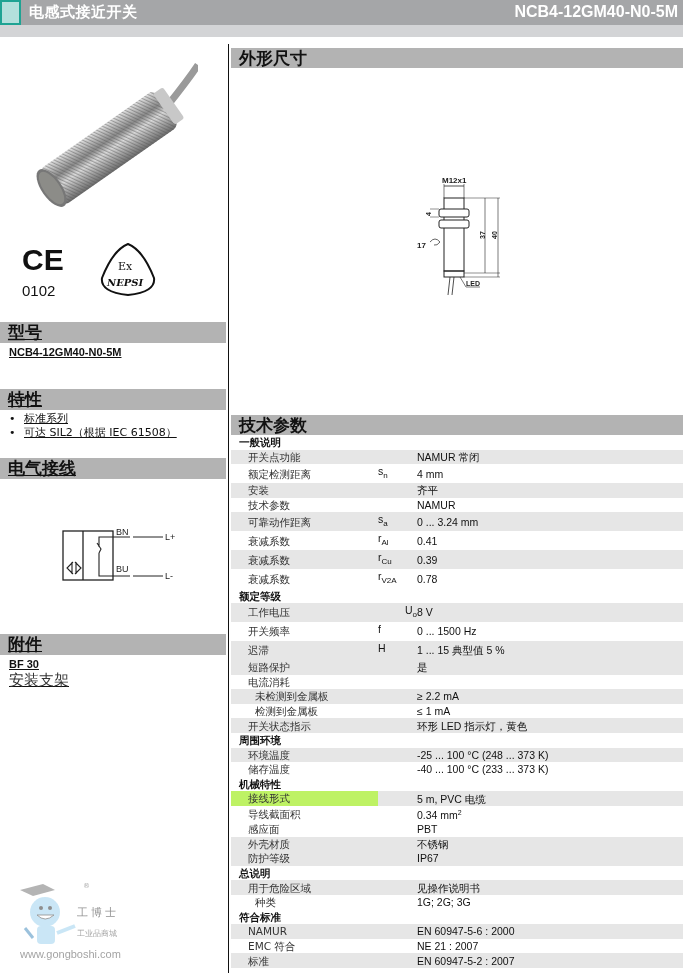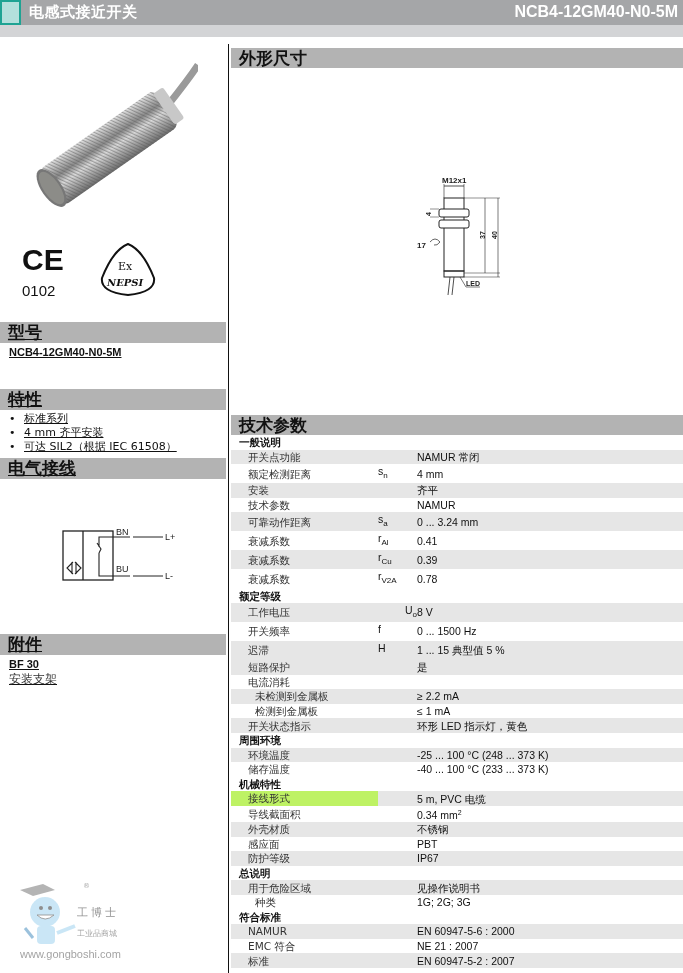--- a/index.html
+++ b/index.html
@@ -91,21 +91,20 @@
 
   <div class="left" style="top:322px;">
     <div class="sec-head">型号</div>
     <div class="model-line">NCB4-12GM40-N0-5M</div>
   </div>
 
   <div class="left" style="top:389px;">
     <div class="sec-head">特性</div>
     <ul class="bullets">
       <li>标准系列</li>
-      <li>4 mm  齐平安装</li>
       <li>可达 SIL2（根据 IEC 61508）</li>
     </ul>
   </div>
 
   <div class="left" style="top:458px;">
     <div class="sec-head">电气接线</div>
   </div>
 
   <svg style="position:absolute;left:55px;top:525px;" width="140" height="60" viewBox="0 0 140 60">
     <rect x="8" y="6" width="50" height="49" fill="none" stroke="#222" stroke-width="1.3"></rect>
@@ -118,21 +117,21 @@
     <line x1="78" y1="51" x2="108" y2="51" stroke="#222" stroke-width="1"></line>
     <text x="61" y="10" font-family="Liberation Sans, sans-serif" font-size="9" fill="#222">BN</text>
     <text x="61" y="47" font-family="Liberation Sans, sans-serif" font-size="9" fill="#222">BU</text>
     <text x="110" y="15" font-family="Liberation Sans, sans-serif" font-size="9" fill="#222">L+</text>
     <text x="110" y="54" font-family="Liberation Sans, sans-serif" font-size="9" fill="#222">L-</text>
   </svg>
 
   <div class="left" style="top:634px;">
     <div class="sec-head">附件</div>
     <div class="model-line" style="padding-bottom:0;">BF 30</div>
-    <div style="font-size:12px;padding:1px 9px;color:#333;">安装支架</div>
+    <div style="font-size:15px;padding:1px 9px;color:#333;">安装支架</div>
   </div>
 
   <svg class="watermark" viewBox="0 0 130 85" opacity="0.55">
     <path d="M5 12 L28 6 L40 12 L18 18 Z" fill="#777"></path>
     <circle cx="30" cy="34" r="15" fill="#9fd3ef"></circle>
     <circle cx="26" cy="30" r="2" fill="#333"></circle>
       <circle cx="35" cy="30" r="2" fill="#333"></circle>
     <path d="M22 37 Q 30 45 39 37 Z" fill="#fff" stroke="#333" stroke-width="0.8"></path>
     <rect x="22" y="48" width="18" height="18" rx="4" fill="#9fd3ef"></rect>
     <path d="M10 50 L18 60" stroke="#4a90c0" stroke-width="3"></path>
@@ -284,28 +283,28 @@
           <td class="label" style="background: #bef264; font-family: Liberation Mono, monospace;">接线形式</td>
           <td class="sym" style="background: rgb(230, 230, 230);"><span></span><sub></sub></td>
           <td class="val" style="background: rgb(230, 230, 230);"><span>5 m, PVC 电缆</span></td>
         </tr>
         <tr class="row">
           <td class="label" style="background: rgb(255, 255, 255);">导线截面积</td>
           <td class="sym" style="background: rgb(255, 255, 255);"><span></span><sub></sub></td>
           <td class="val" style="background: rgb(255, 255, 255);"><span>0.34 mm</span><sup>2</sup></td>
         </tr>
         <tr class="row">
+          <td class="label" style="background: rgb(255, 255, 255);">感应面</td>
+          <td class="sym" style="background: rgb(255, 255, 255);"><span></span><sub></sub></td>
+          <td class="val" style="background: rgb(255, 255, 255);"><span>PBT</span></td>
+        </tr>
+        <tr class="row">
           <td class="label" style="background: rgb(230, 230, 230);">外壳材质</td>
           <td class="sym" style="background: rgb(230, 230, 230);"><span></span><sub></sub></td>
           <td class="val" style="background: rgb(230, 230, 230);"><span>不锈钢</span></td>
-        </tr>
-        <tr class="row">
-          <td class="label" style="background: rgb(255, 255, 255);">感应面</td>
-          <td class="sym" style="background: rgb(255, 255, 255);"><span></span><sub></sub></td>
-          <td class="val" style="background: rgb(255, 255, 255);"><span>PBT</span></td>
         </tr>
         <tr class="row">
           <td class="label" style="background: rgb(230, 230, 230);">防护等级</td>
           <td class="sym" style="background: rgb(230, 230, 230);"><span></span><sub></sub></td>
           <td class="val" style="background: rgb(230, 230, 230);"><span>IP67</span></td>
         </tr>
         <tr class="group">
           <td colspan="3">总说明</td>
         </tr>
         <tr class="row">

